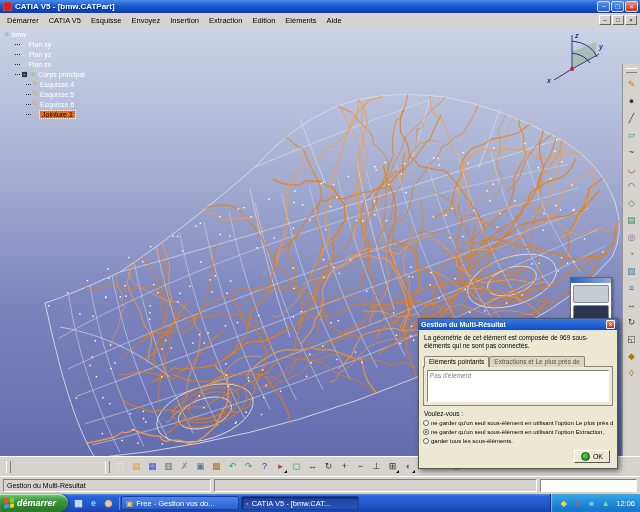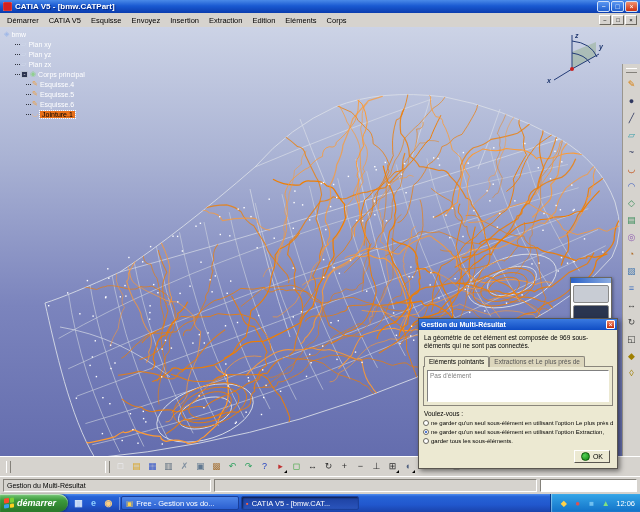--- a/index.html
+++ b/index.html
@@ -115,21 +115,21 @@
   <div class="menubar">
     <span class="menu-items">
         <span class="menu-item">Démarrer</span>
         <span class="menu-item">CATIA V5</span>
         <span class="menu-item">Esquisse</span>
         <span class="menu-item">Envoyez</span>
         <span class="menu-item">Insertion</span>
         <span class="menu-item">Extraction</span>
         <span class="menu-item">Edition</span>
         <span class="menu-item">Eléments</span>
-        <span class="menu-item">Corps</span>
+        <span class="menu-item">Aide</span>
       </span>
     <span class="doc-controls">
         <button class="doc-btn"><span class="glyph">−</span></button>
         <button class="doc-btn"><span class="glyph">□</span></button>
         <button class="doc-btn"><span class="glyph">×</span></button>
       </span>
   </div>
 
   <div class="viewport">
     <svg id="wireframe-svg" width="640" height="429">

